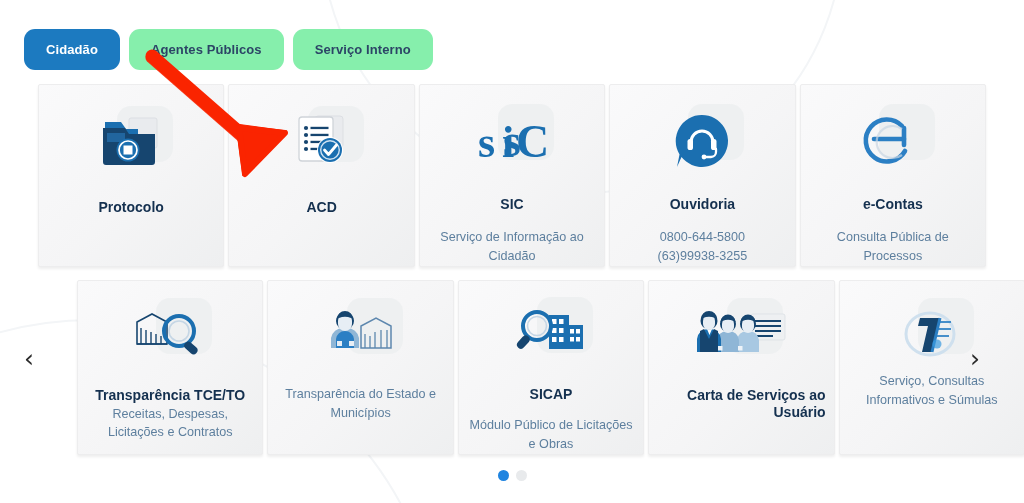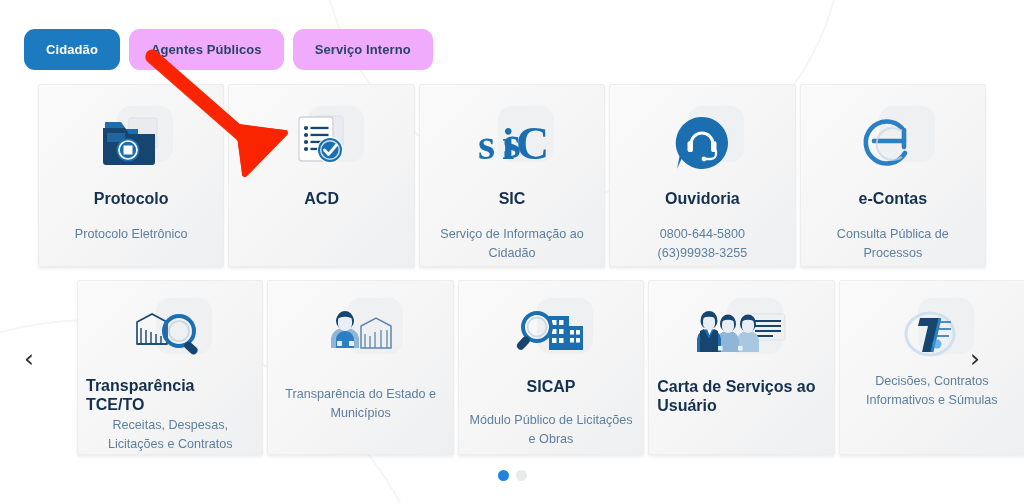--- a/index.html
+++ b/index.html
@@ -62,21 +62,21 @@
     border-radius: 11px;
     white-space: nowrap;
     cursor: pointer;
     user-select: none;
   }
   .tab.active {
     background: #1c7ac0;
     color: #ffffff;
   }
   .tab.inactive {
-    background: #f0abfc;
+    background: #86efac;
     color: #2c4566;
   }
 
   
   #carousel {
     position: absolute;
     left: 0;
     top: 84px;
     width: 1024px;
     height: 375px;
@@ -120,26 +120,26 @@
     width: 56px;
     height: 56px;
     border-radius: 14px;
     background: #eceef0;
     opacity: .85;
     transform: translate(14px, -9px);
   }
   .icon-svg { position: relative; z-index: 2; }
 
   .card-title {
-    font-size: 16px;
+    font-size: 14px;
     font-weight: bold;
     color: #14304f;
-    text-align: left;
+    text-align: right;
     line-height: 1.18;
-    margin-top: 7px;
+    margin-top: 16px;
     padding: 0 8px;
   }
   .card-sub {
     font-size: 12.6px;
     color: #5d7f9e;
     text-align: center;
     line-height: 1.5;
     padding: 0 10px;
   }
   .row1 .card-sub { margin-top: 16px; }
@@ -224,21 +224,20 @@
             <rect x="34" y="6" width="28" height="30" rx="2" fill="#e9ebee" stroke="#dcdfe3" stroke-width="1"></rect>
             <path d="M10 10 h16 l5 7 h12 v10 H10 Z" fill="#1b6fb0"></path>
             <path d="M8 16 h22 l4 6 h26 v28 a3 3 0 0 1 -3 3 H11 a3 3 0 0 1 -3 -3 Z" fill="#16456f"></path>
             <path d="M12 21 h18 v9 H12 Z" fill="#2b7fc4" opacity=".55"></path>
             <circle cx="33" cy="38" r="11.5" fill="#1b6fb0"></circle>
             <circle cx="33" cy="38" r="9" fill="none" stroke="#ffffff" stroke-width="1.7"></circle>
             <rect x="28.5" y="33.5" width="9" height="9" fill="#ffffff"></rect>
           </svg>
         </div>
         <div class="card-title">Protocolo</div>
-        <div class="card-sub">Protocolo Eletrônico</div>
       </div>
 
       <div class="card">
         <div class="card-icon-wrap">
           <div class="icon-bubble"></div>
           <svg class="icon-svg" width="66" height="64" viewBox="0 0 66 64">
             <rect x="26" y="5" width="28" height="32" rx="3" fill="#e9ebee" stroke="#dcdfe3"></rect>
             <rect x="10" y="6" width="34" height="44" rx="3" fill="#ffffff" stroke="#cfd4d9" stroke-width="1.3"></rect>
             <circle cx="17" cy="17" r="2.1" fill="#16456f"></circle>
             <rect x="21.5" y="15.8" width="18" height="2.3" fill="#16456f"></rect>
@@ -423,21 +422,21 @@
             <path d="M21 10 h20 l-8 34 h-10 l6 -26 h-10 Z" fill="#16456f"></path>
             <path d="M41 10 l-8 34" stroke="#2b7fc4" stroke-width="3" fill="none"></path>
             <g stroke="#2b7fc4" stroke-width="2" opacity=".85">
               <line x1="40" y1="14" x2="52" y2="14"></line>
               <line x1="38" y1="21" x2="52" y2="21"></line>
               <line x1="36" y1="28" x2="50" y2="28"></line>
             </g>
             <circle cx="38" cy="36" r="4.5" fill="#3a9ae0" opacity=".7"></circle>
           </svg>
         </div>
-        <div class="card-sub">Decisões, Contratos Informativos e Súmulas</div>
+        <div class="card-sub">Serviço, Consultas Informativos e Súmulas</div>
       </div>
 
     </div>
 
     <div id="arrow-prev" class="carousel-arrow">
       <span>‹</span>
     </div>
     <div id="arrow-next" class="carousel-arrow">
       <span>›</span>
     </div>

